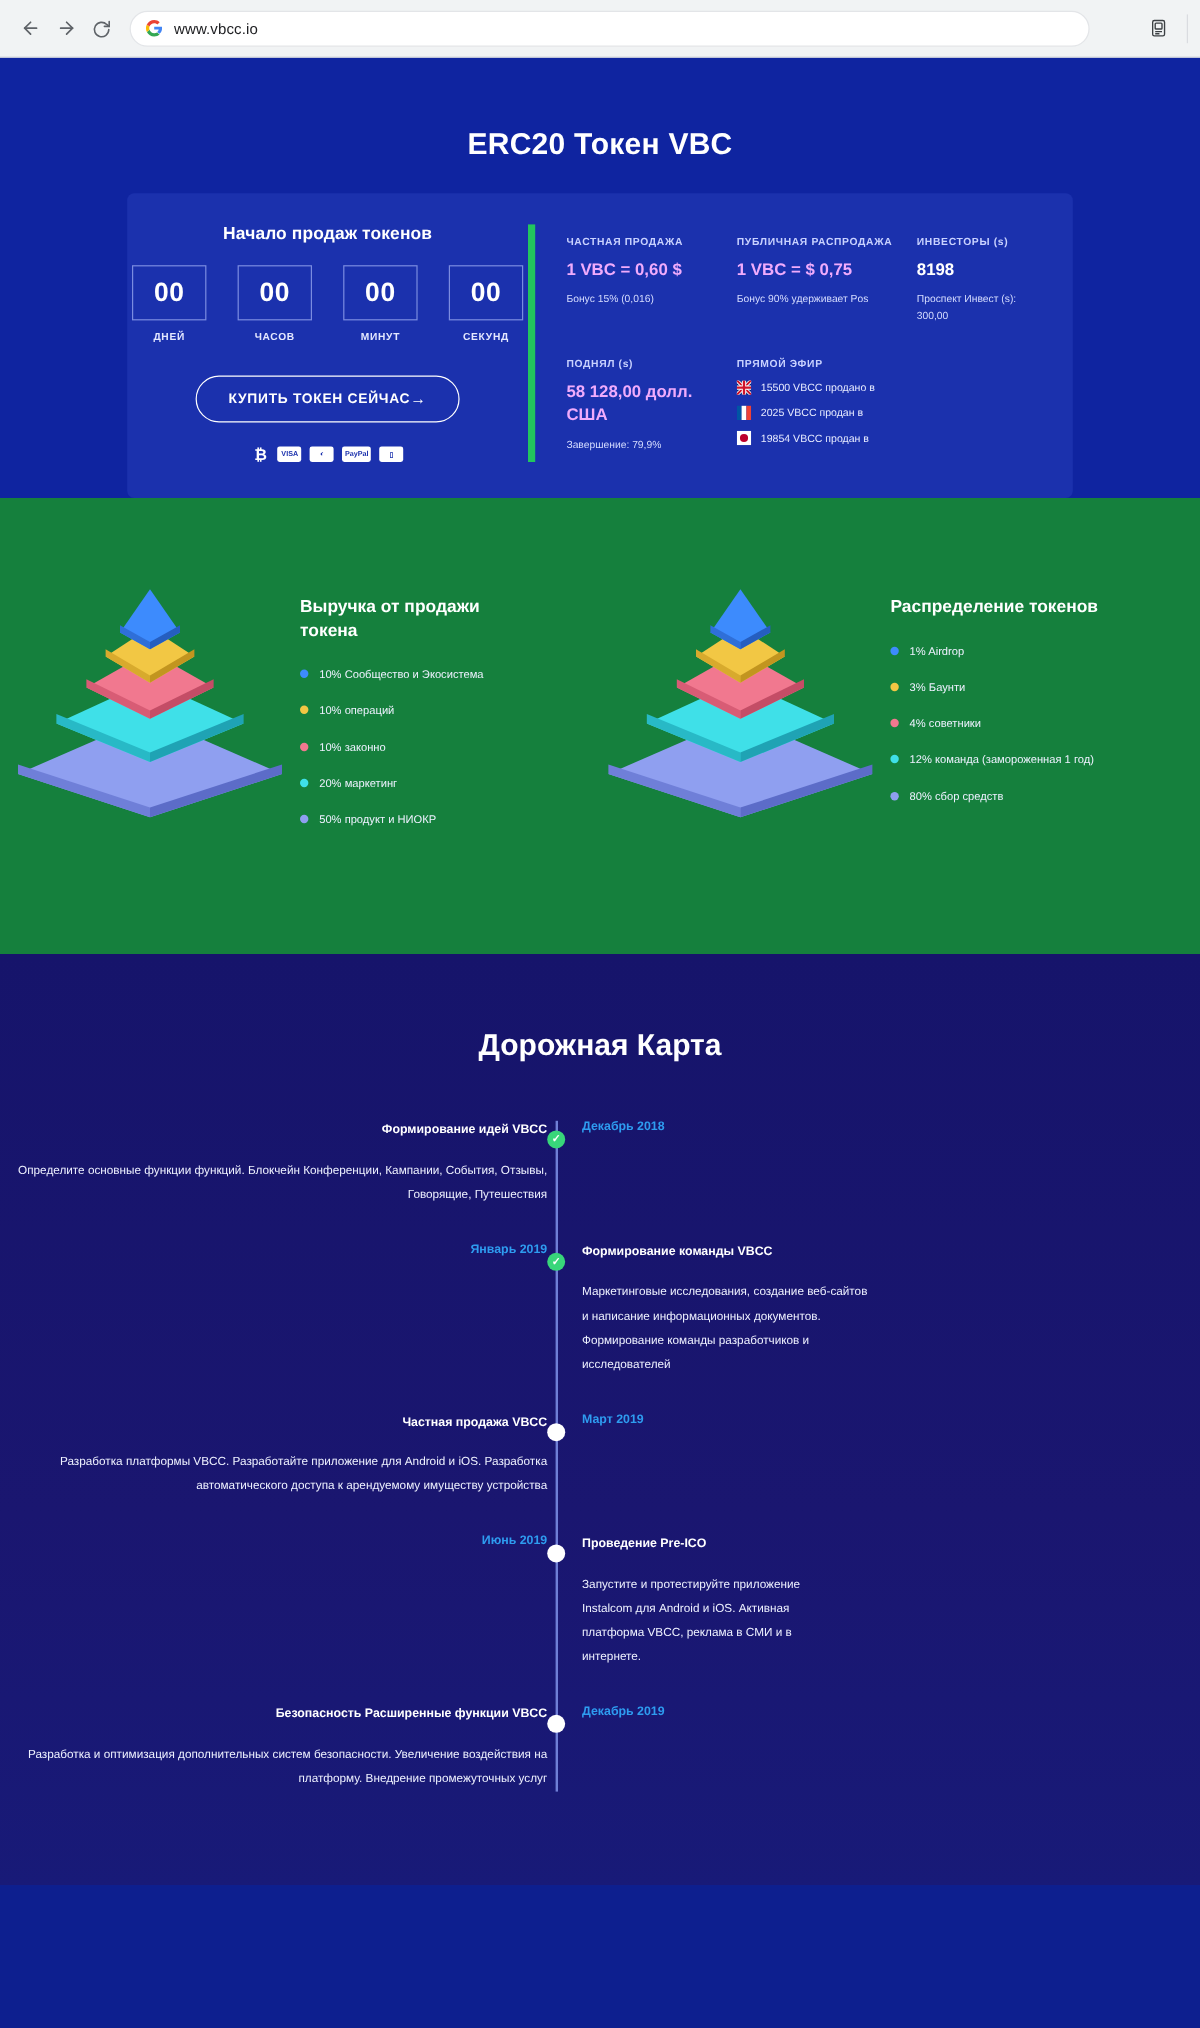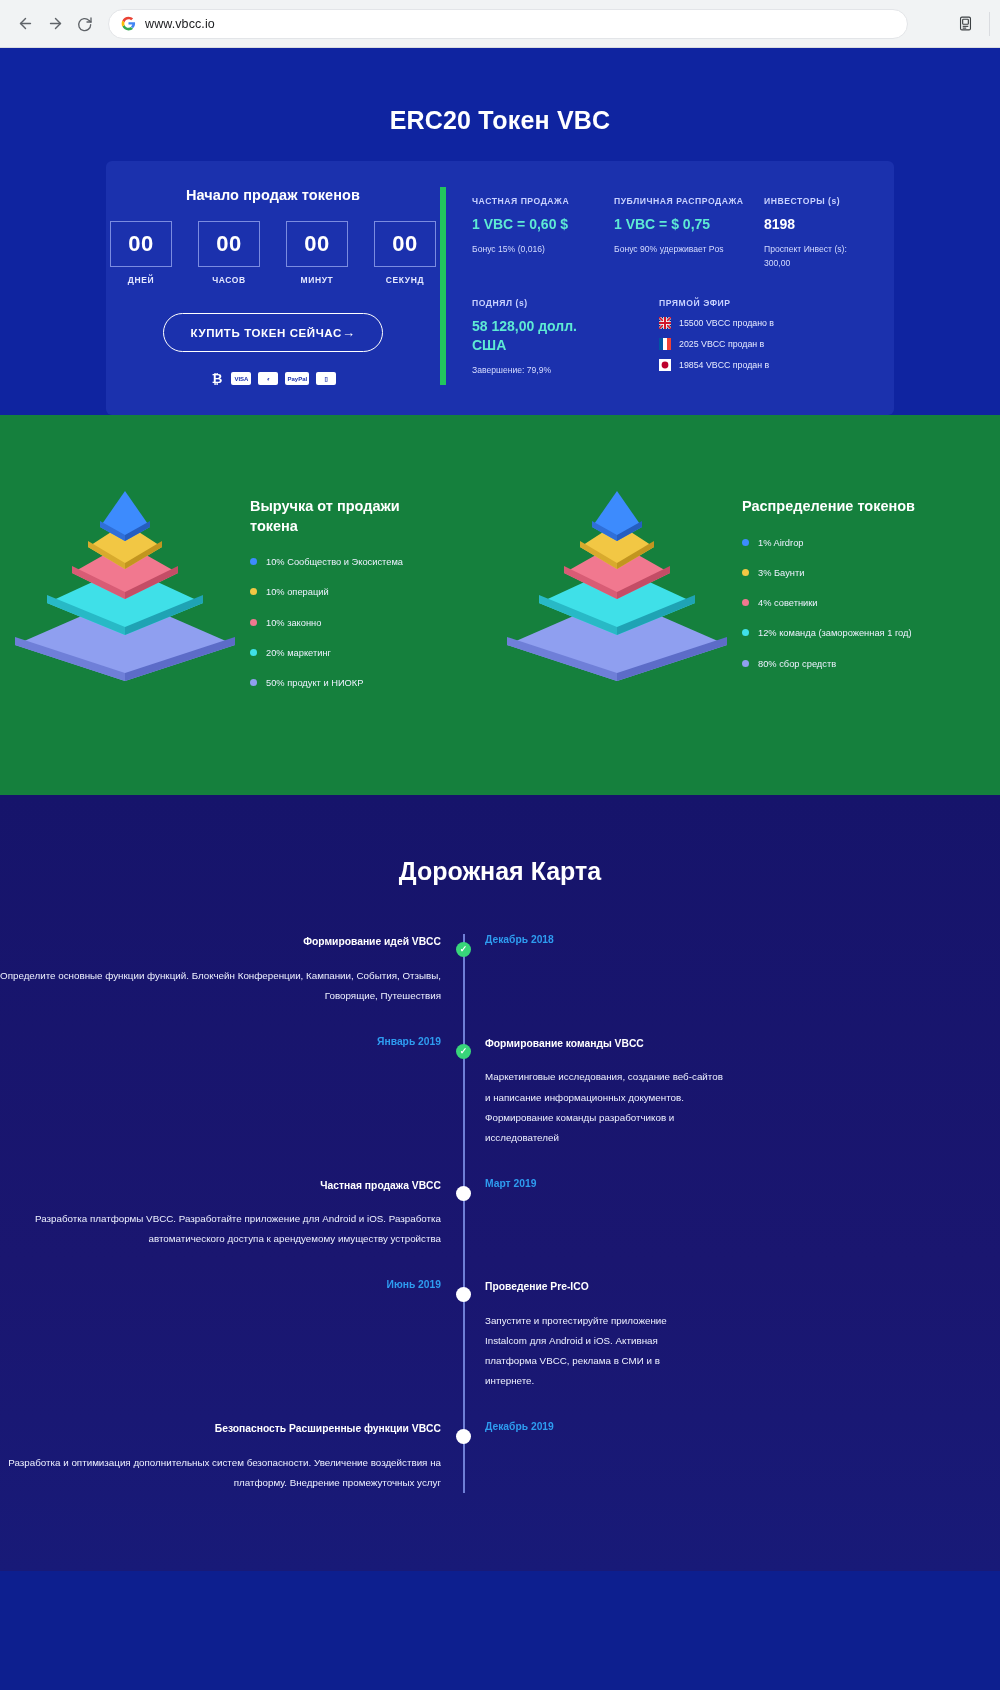--- a/index.html
+++ b/index.html
@@ -147,21 +147,21 @@
     font-size: 8.6px;
     letter-spacing: .55px;
     color: #c9d2ff;
     font-weight: bold;
     line-height: 1.45;
     margin-bottom: 8px;
   }
   .stat-big {
     font-size: 14px;
     font-weight: bold;
-    color: #5eead4;
+    color: #f0abfc;
     margin-bottom: 9px;
     line-height:1.35;
   }
   .stat-big.white { color: #ffffff; }
   .stat-sub {
     font-size: 8.6px;
     color: #d5dcff;
     line-height: 1.6;
   }
   .live-row {
@@ -199,21 +199,21 @@
   .roadmap-title {
     text-align: center; font-size: 25px; font-weight: bold;
     margin-bottom: 48px;
   }
   .timeline { position: relative; width: 1000px; }
   .timeline-line {
     position: absolute; left: 463px; top: 0; bottom: 0;
     width: 2px; background: #6f7fd6;
   }
   .tl-item { position: relative; display: flex; margin-bottom: 8px; min-height: 40px; }
-  .tl-left { width: 463px; flex: 0 0 463px; text-align: right; padding-right: 22px; }
+  .tl-left { width: 463px; flex: 0 0 463px; text-align: right; padding-right: 7px; }
   .tl-right { flex: 1 1 auto; padding-left: 22px; }
   .tl-node {
     position: absolute; left: 456px; top: 8px;
     width: 15px; height: 15px; border-radius: 50%;
     background: #ffffff; z-index: 2;
     display:flex; align-items:center; justify-content:center;
   }
   .tl-node.done { background: #38d67a; }
   .tl-node .check { color: #ffffff; font-size: 9px; line-height: 1; font-weight: bold; }
   .tl-head {
@@ -334,21 +334,21 @@
           <div class="stat-sub">Проспект Инвест (s):</div>
           <div class="stat-sub">300,00</div>
         </div>
 
         <div>
           <div class="stat-label">ПОДНЯЛ (s)</div>
           <div class="stat-big">58 128,00 долл. США</div>
           <div class="stat-sub">Завершение: 79,9%</div>
         </div>
 
-        <div style="grid-column: 2 / span 2; margin-left: 45px;">
+        <div style="grid-column: 2 / span 2;">
           <div class="stat-label">ПРЯМОЙ ЭФИР</div>
           <div class="live-row">
             <span class="flag">
               <svg width="12" height="12" viewBox="0 0 12 12">
                   <rect width="12" height="12" fill="#00247d"></rect>
                   <path d="M0 0l12 12M12 0L0 12" stroke="#fff" stroke-width="3"></path>
                   <path d="M0 0l12 12M12 0L0 12" stroke="#cf142b" stroke-width="1.6"></path>
                   <path d="M6 0v12M0 6h12" stroke="#fff" stroke-width="3.6"></path>
                   <path d="M6 0v12M0 6h12" stroke="#cf142b" stroke-width="2"></path>
                 </svg>

